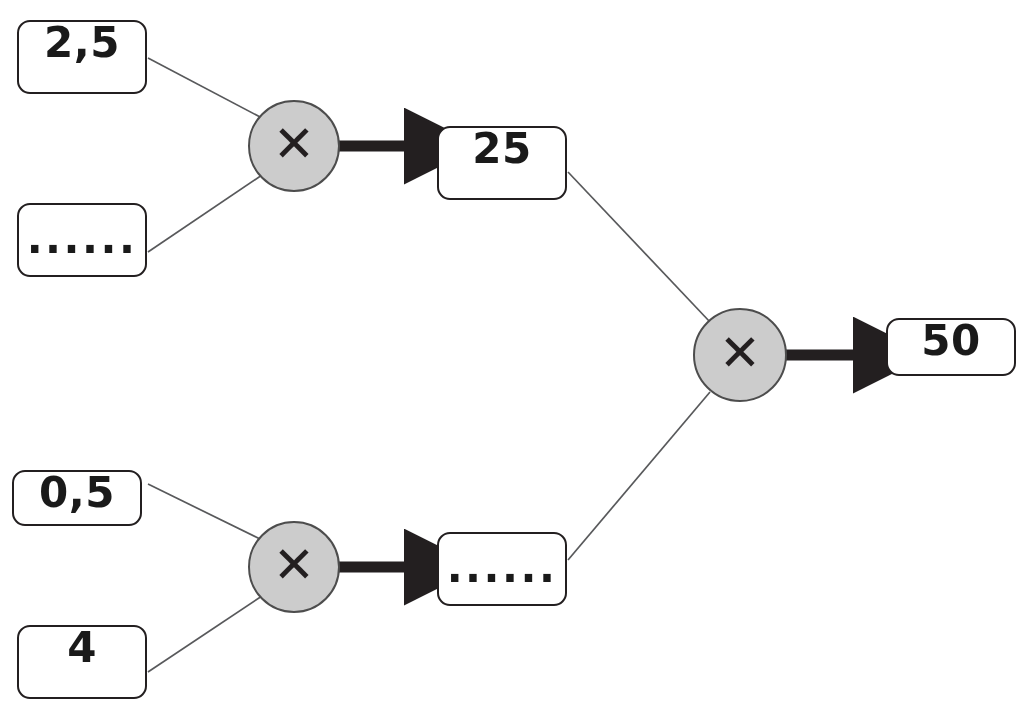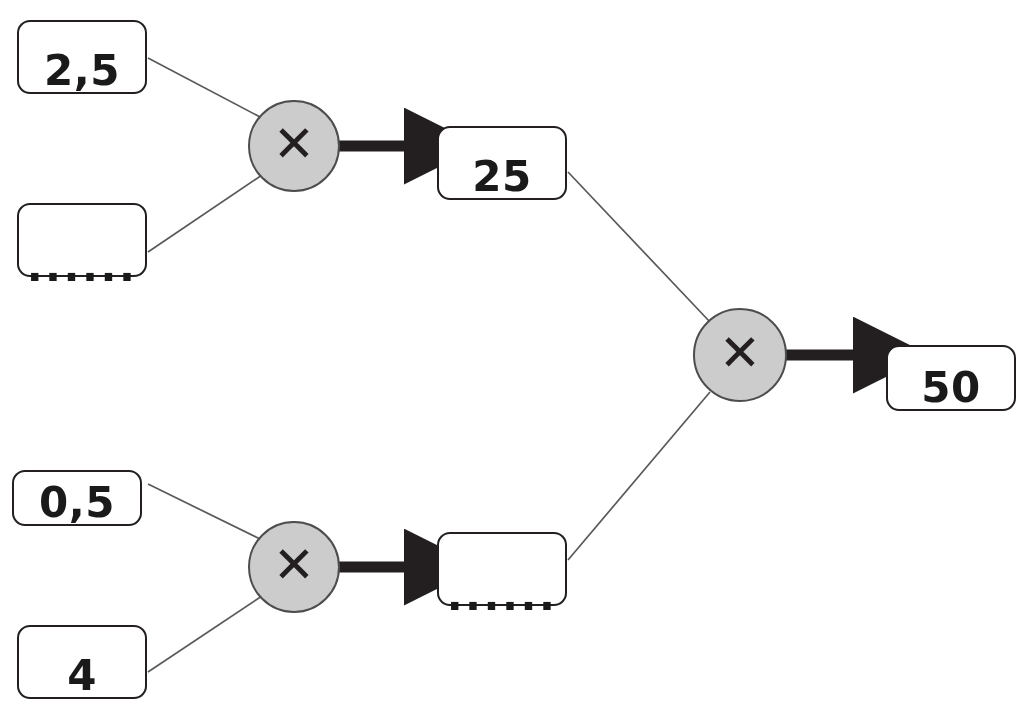--- a/index.html
+++ b/index.html
@@ -26,21 +26,21 @@
     height: 712px;
     pointer-events: none;
   }
   .node-box {
     position: absolute;
     box-sizing: border-box;
     background: #ffffff;
     border: 2.2px solid #231f20;
     border-radius: 13px;
     display: flex;
-    align-items: flex-end;
+    align-items: flex-start;
     justify-content: center;
     z-index: 3;
   }
   .node-box .value {
     font-size: 42px;
     font-weight: bold;
     color: #1a1a1a;
     letter-spacing: 0.5px;
     line-height: 1;
     white-space: nowrap;
@@ -114,21 +114,21 @@
   </div>
 
   <div class="node-box" style="left:17px; top:625px; width:130px; height:74px;">
     <span class="value">4</span>
   </div>
 
   <div class="node-box blank" style="left:437px; top:532px; width:130px; height:74px;">
     <span class="value">......</span>
   </div>
 
-  <div class="node-box" style="left:886px; top:318px; width:130px; height:66px;margin-top:27px;">
+  <div class="node-box" style="left:886px; top:318px; width:130px; height:58px;">
     <span class="value">50</span>
   </div>
 
   <div class="op-node" style="left:248px; top:100px; width:92px; height:92px;">
     <span class="op-glyph">✕</span>
   </div>
 
   <div class="op-node" style="left:248px; top:521px; width:92px; height:92px;">
     <span class="op-glyph">✕</span>
   </div>

